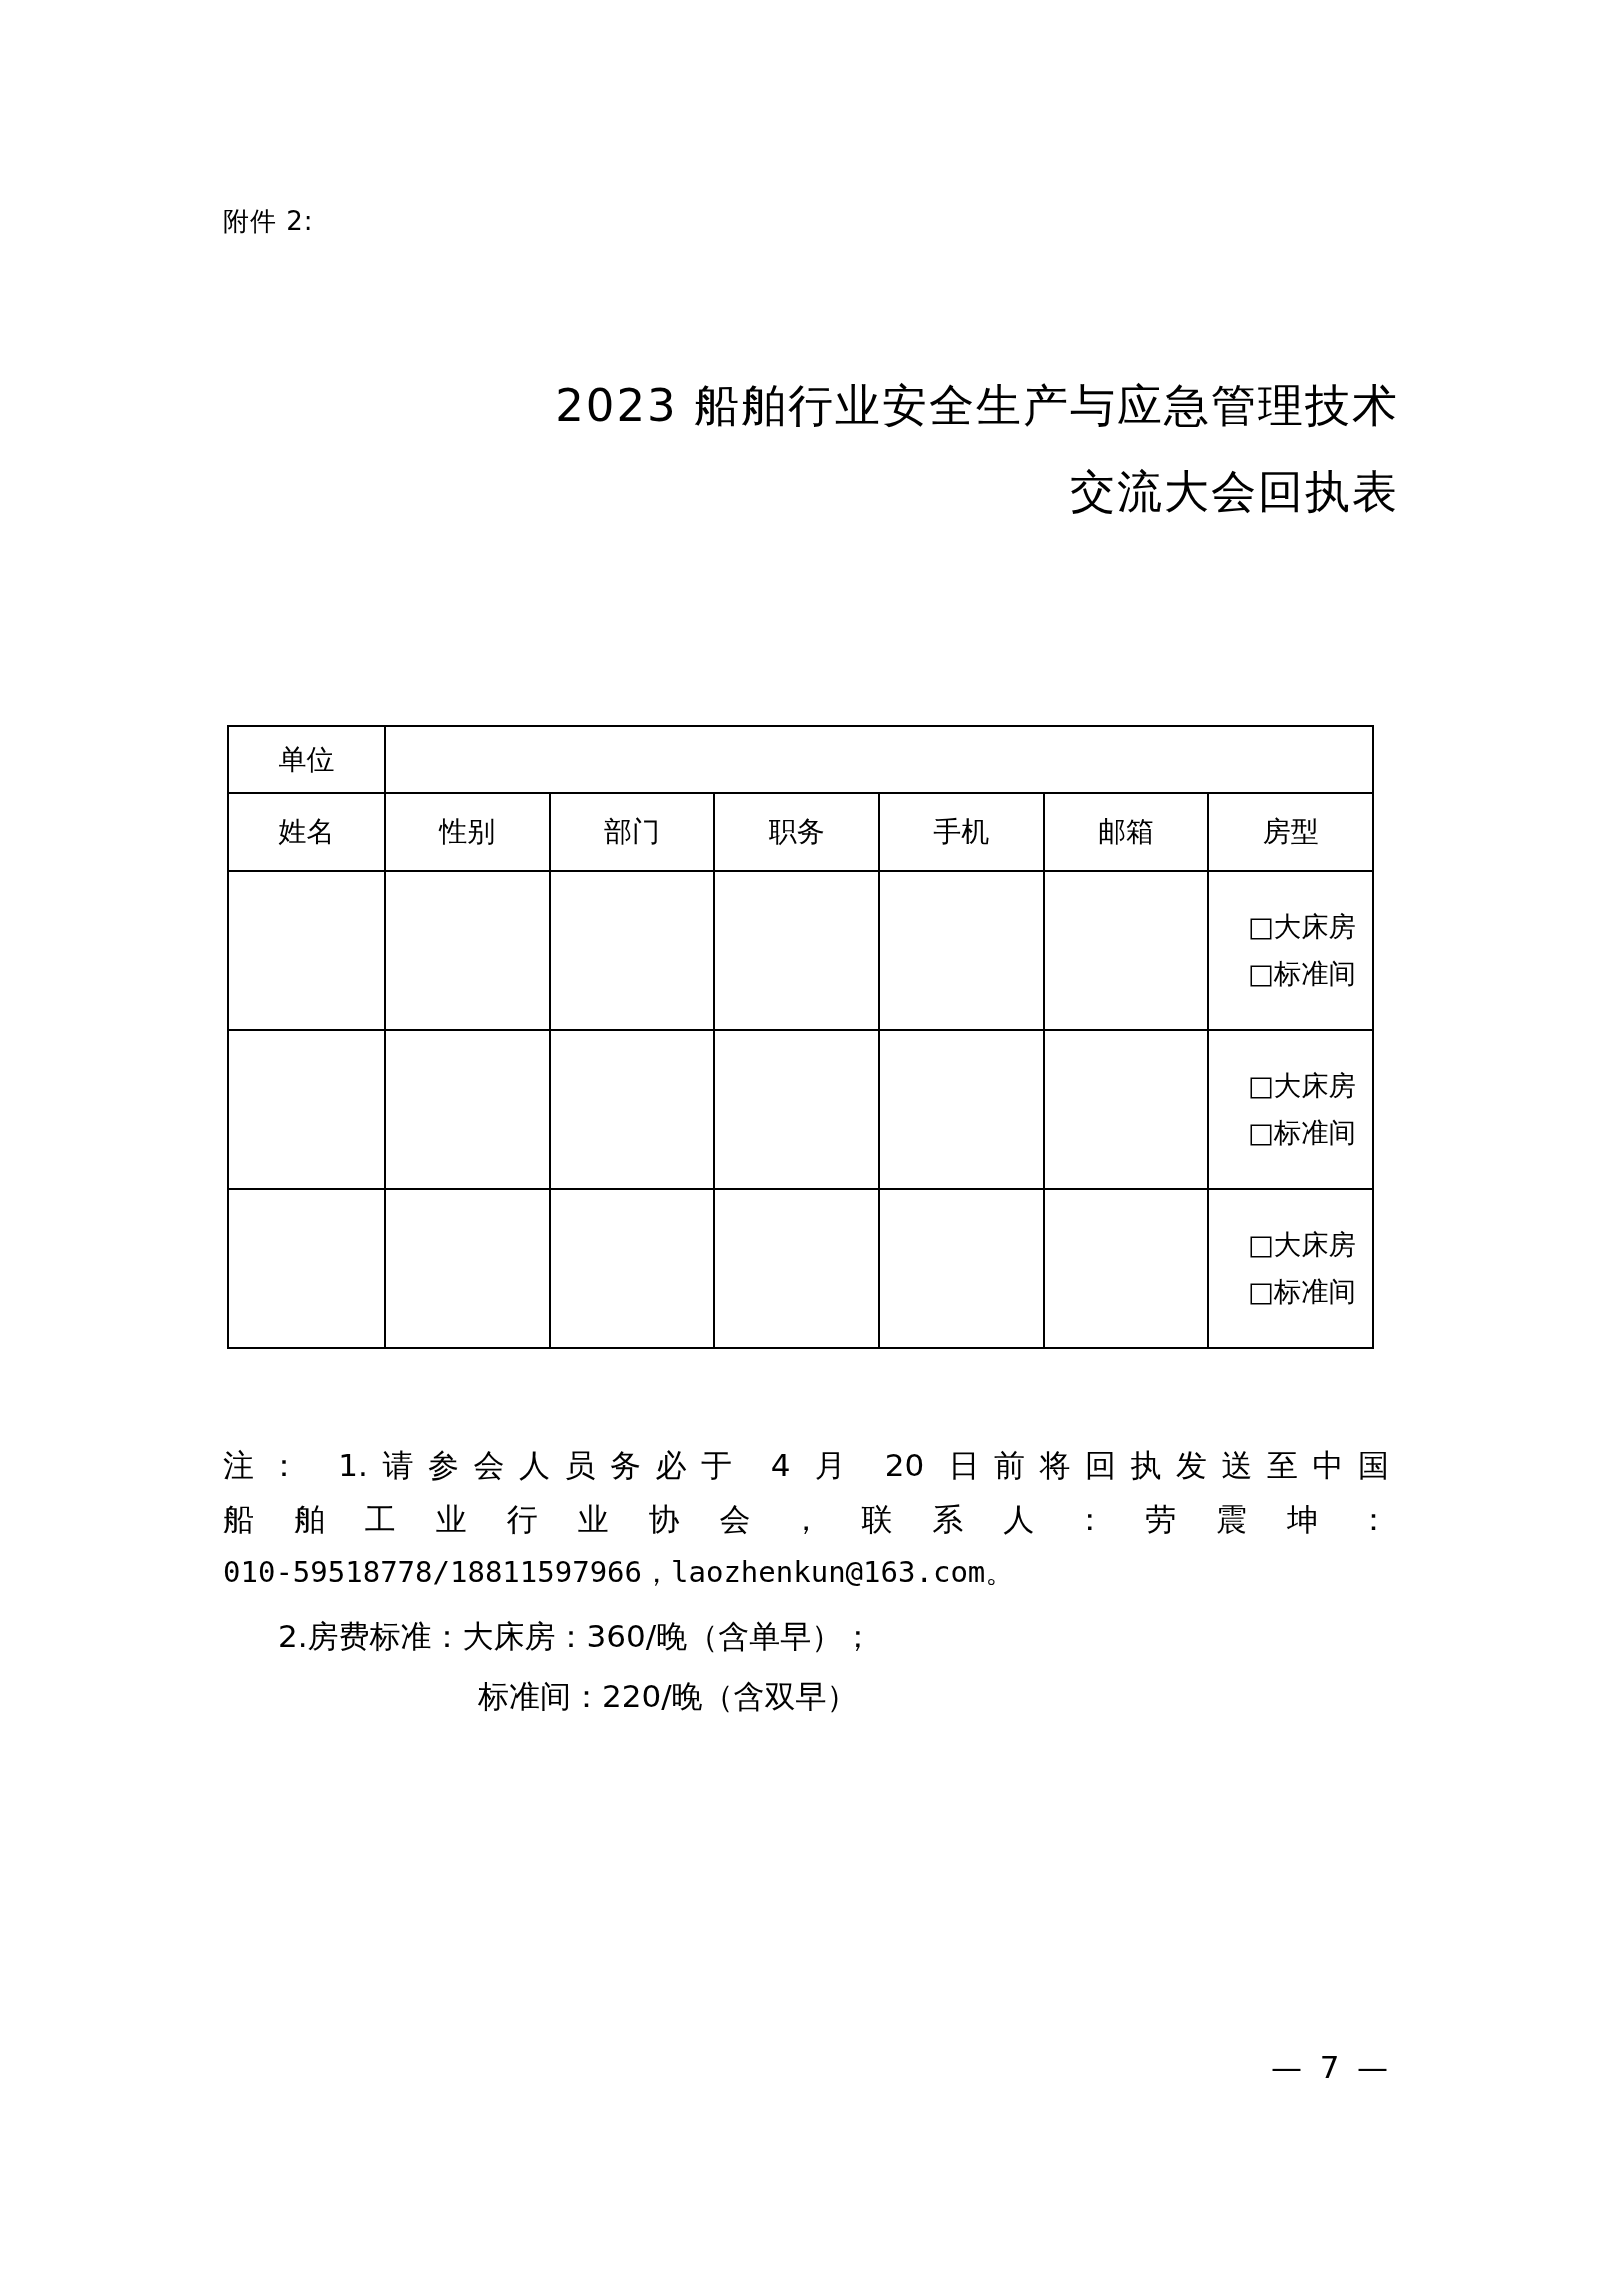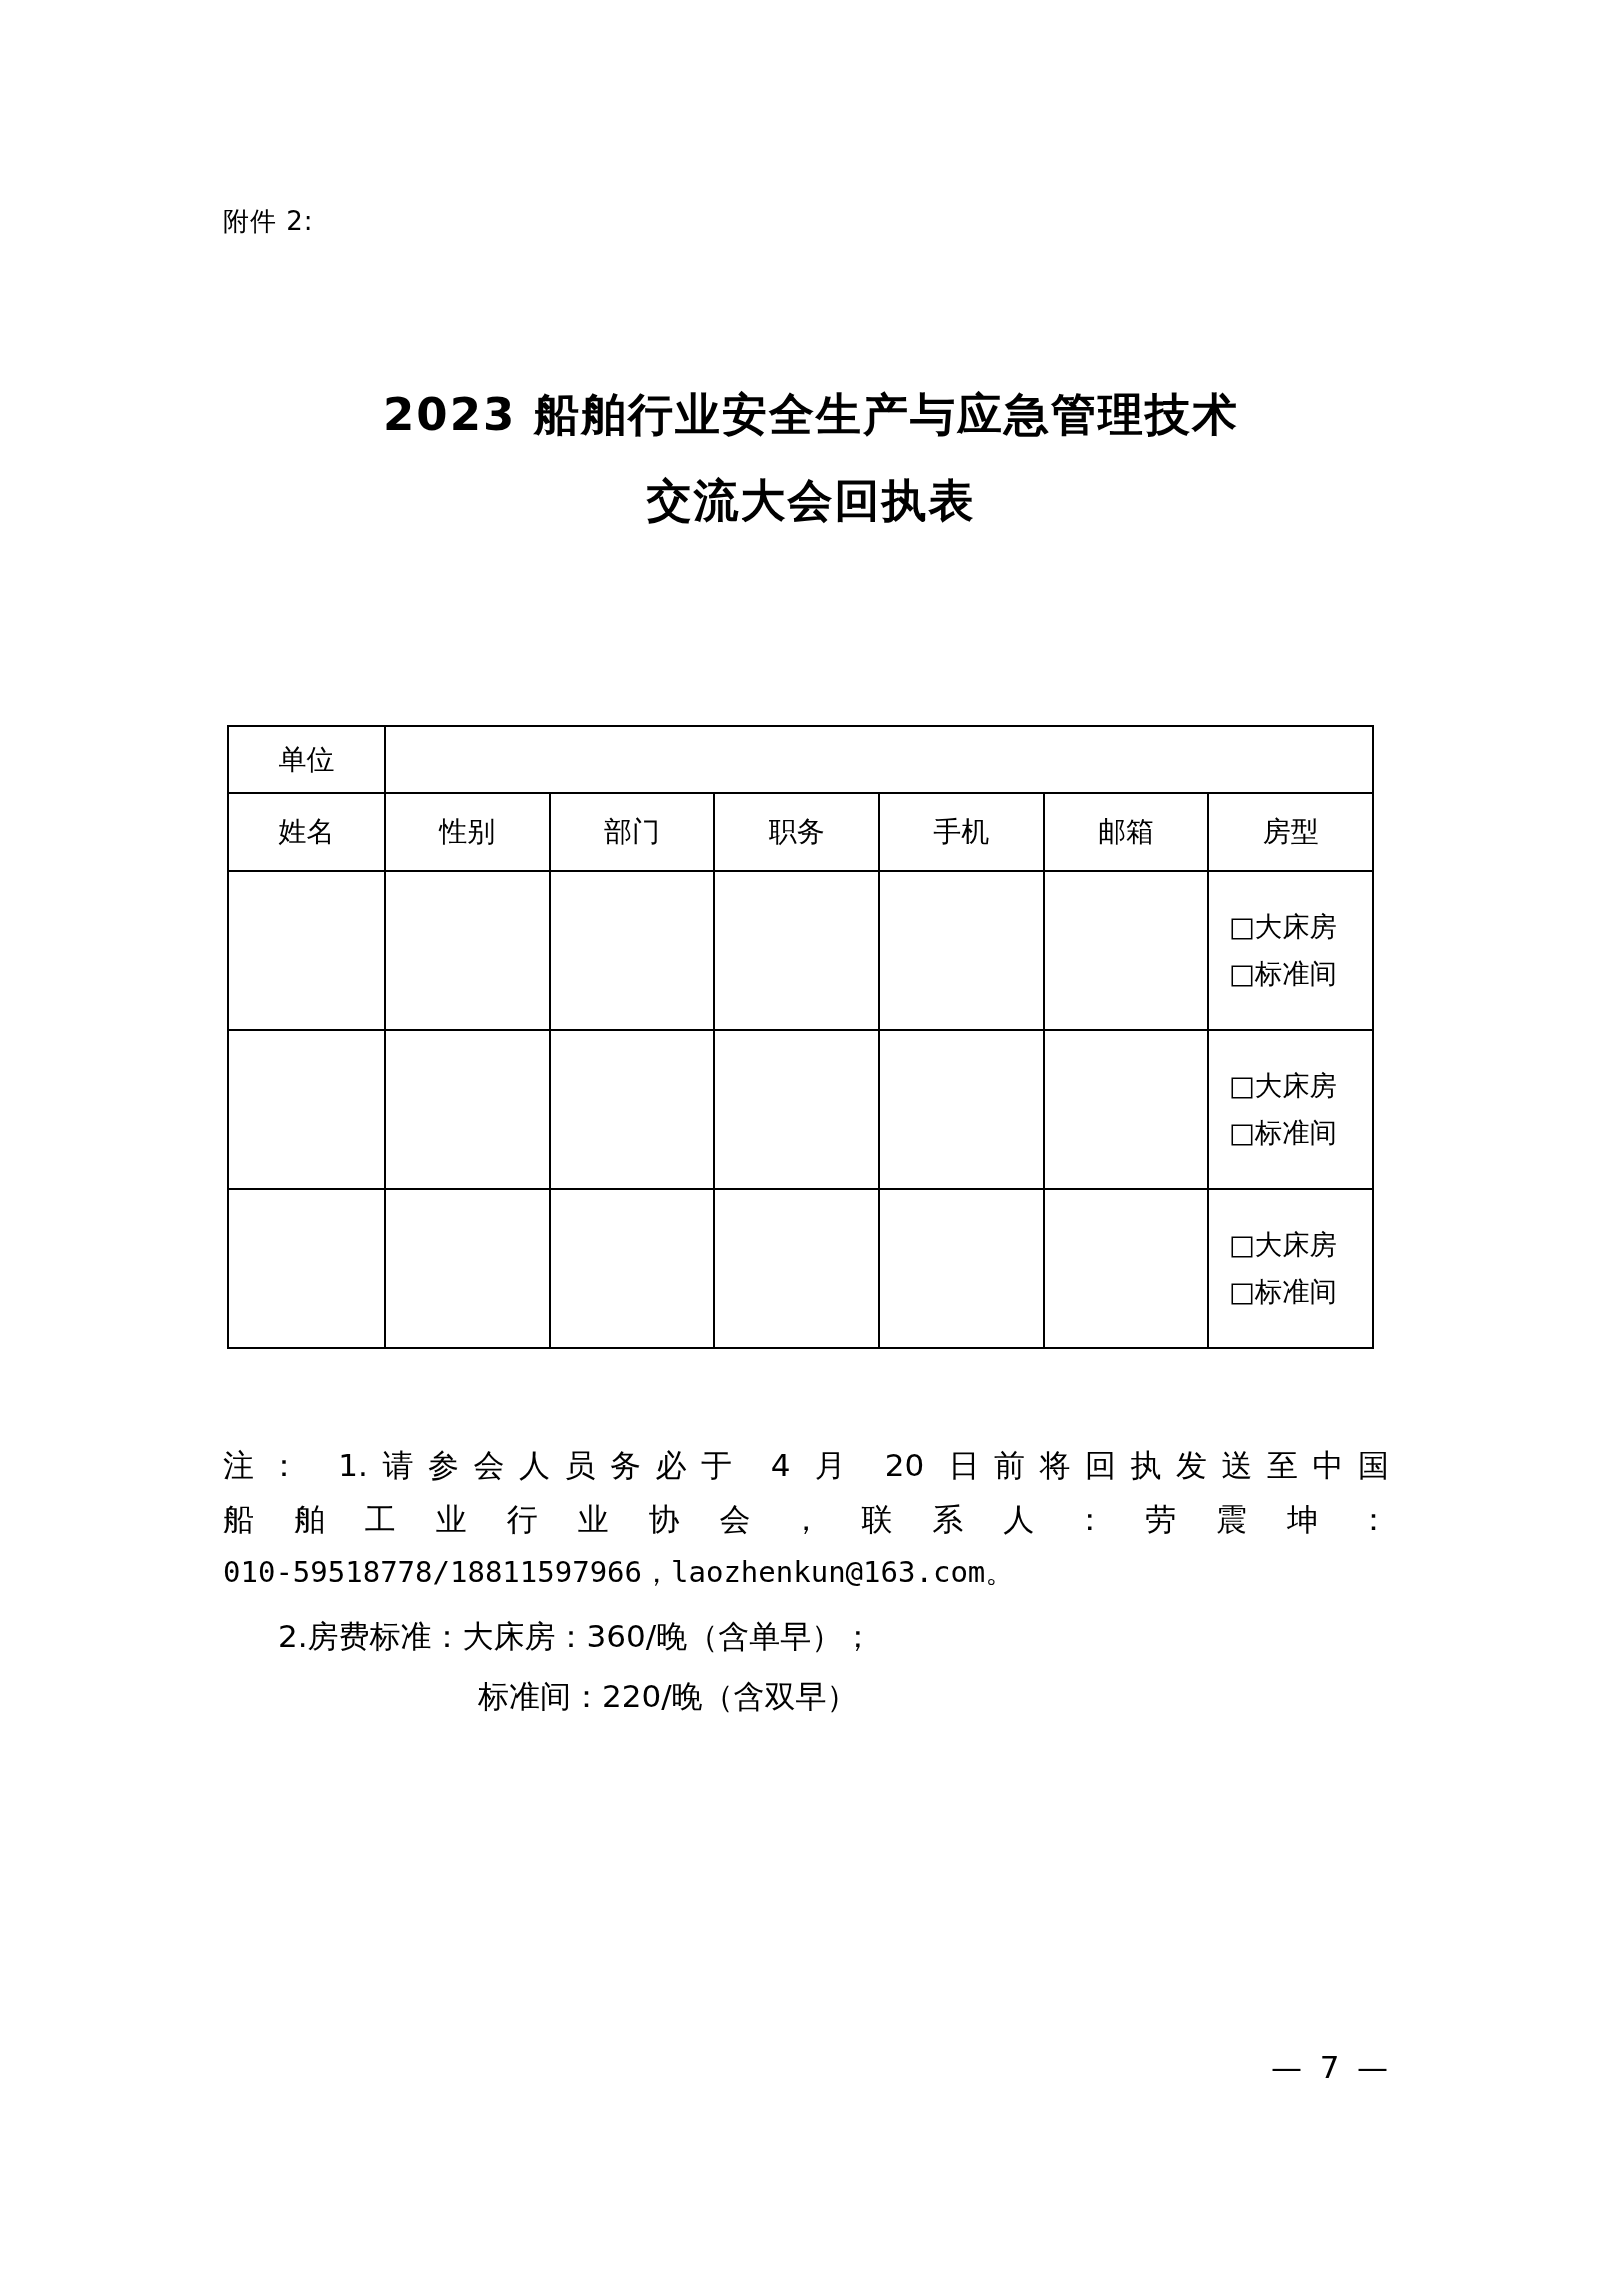--- a/index.html
+++ b/index.html
@@ -26,25 +26,25 @@
     left: 223px;
     top: 204px;
     font-family: "DejaVu Sans", sans-serif;
     font-size: 26px;
     letter-spacing: 1px;
     white-space: nowrap;
   }
   .doc-title {
     position: absolute;
     left: 223px;
-    top: 372px;
+    top: 363px;
     width: 1176px;
-    text-align: center;
-    font-family: "DejaVu Sans", sans-serif;
-    font-weight: bold;
+    text-align: right;
+    font-family: "DejaVu Sans", sans-serif;
+    font-weight: normal;
     font-size: 45px;
     line-height: 1.9;
     letter-spacing: 2px;
   }
   .doc-title .line2 {
     display: block;
   }
   table.receipt {
     position: absolute;
     left: 227px;
@@ -72,20 +72,21 @@
   table.receipt tr.header-row td { height: 76px; }
   table.receipt tr.entry-row td { height: 157px; }
   .room-opts {
     display: flex;
     flex-direction: column;
     align-items: flex-start;
     justify-content: center;
     padding-left: 19.6px;
     font-size: 27.4px;
     line-height: 1.7;
+    margin-left: 19px;
   }
   .room-opts span { white-space: nowrap; }
   .notes {
     position: absolute;
     left: 223px;
     top: 1438px;
     width: 1166px;
     font-family: "DejaVu Sans", sans-serif;
     font-size: 31px;
     line-height: 1.75;

